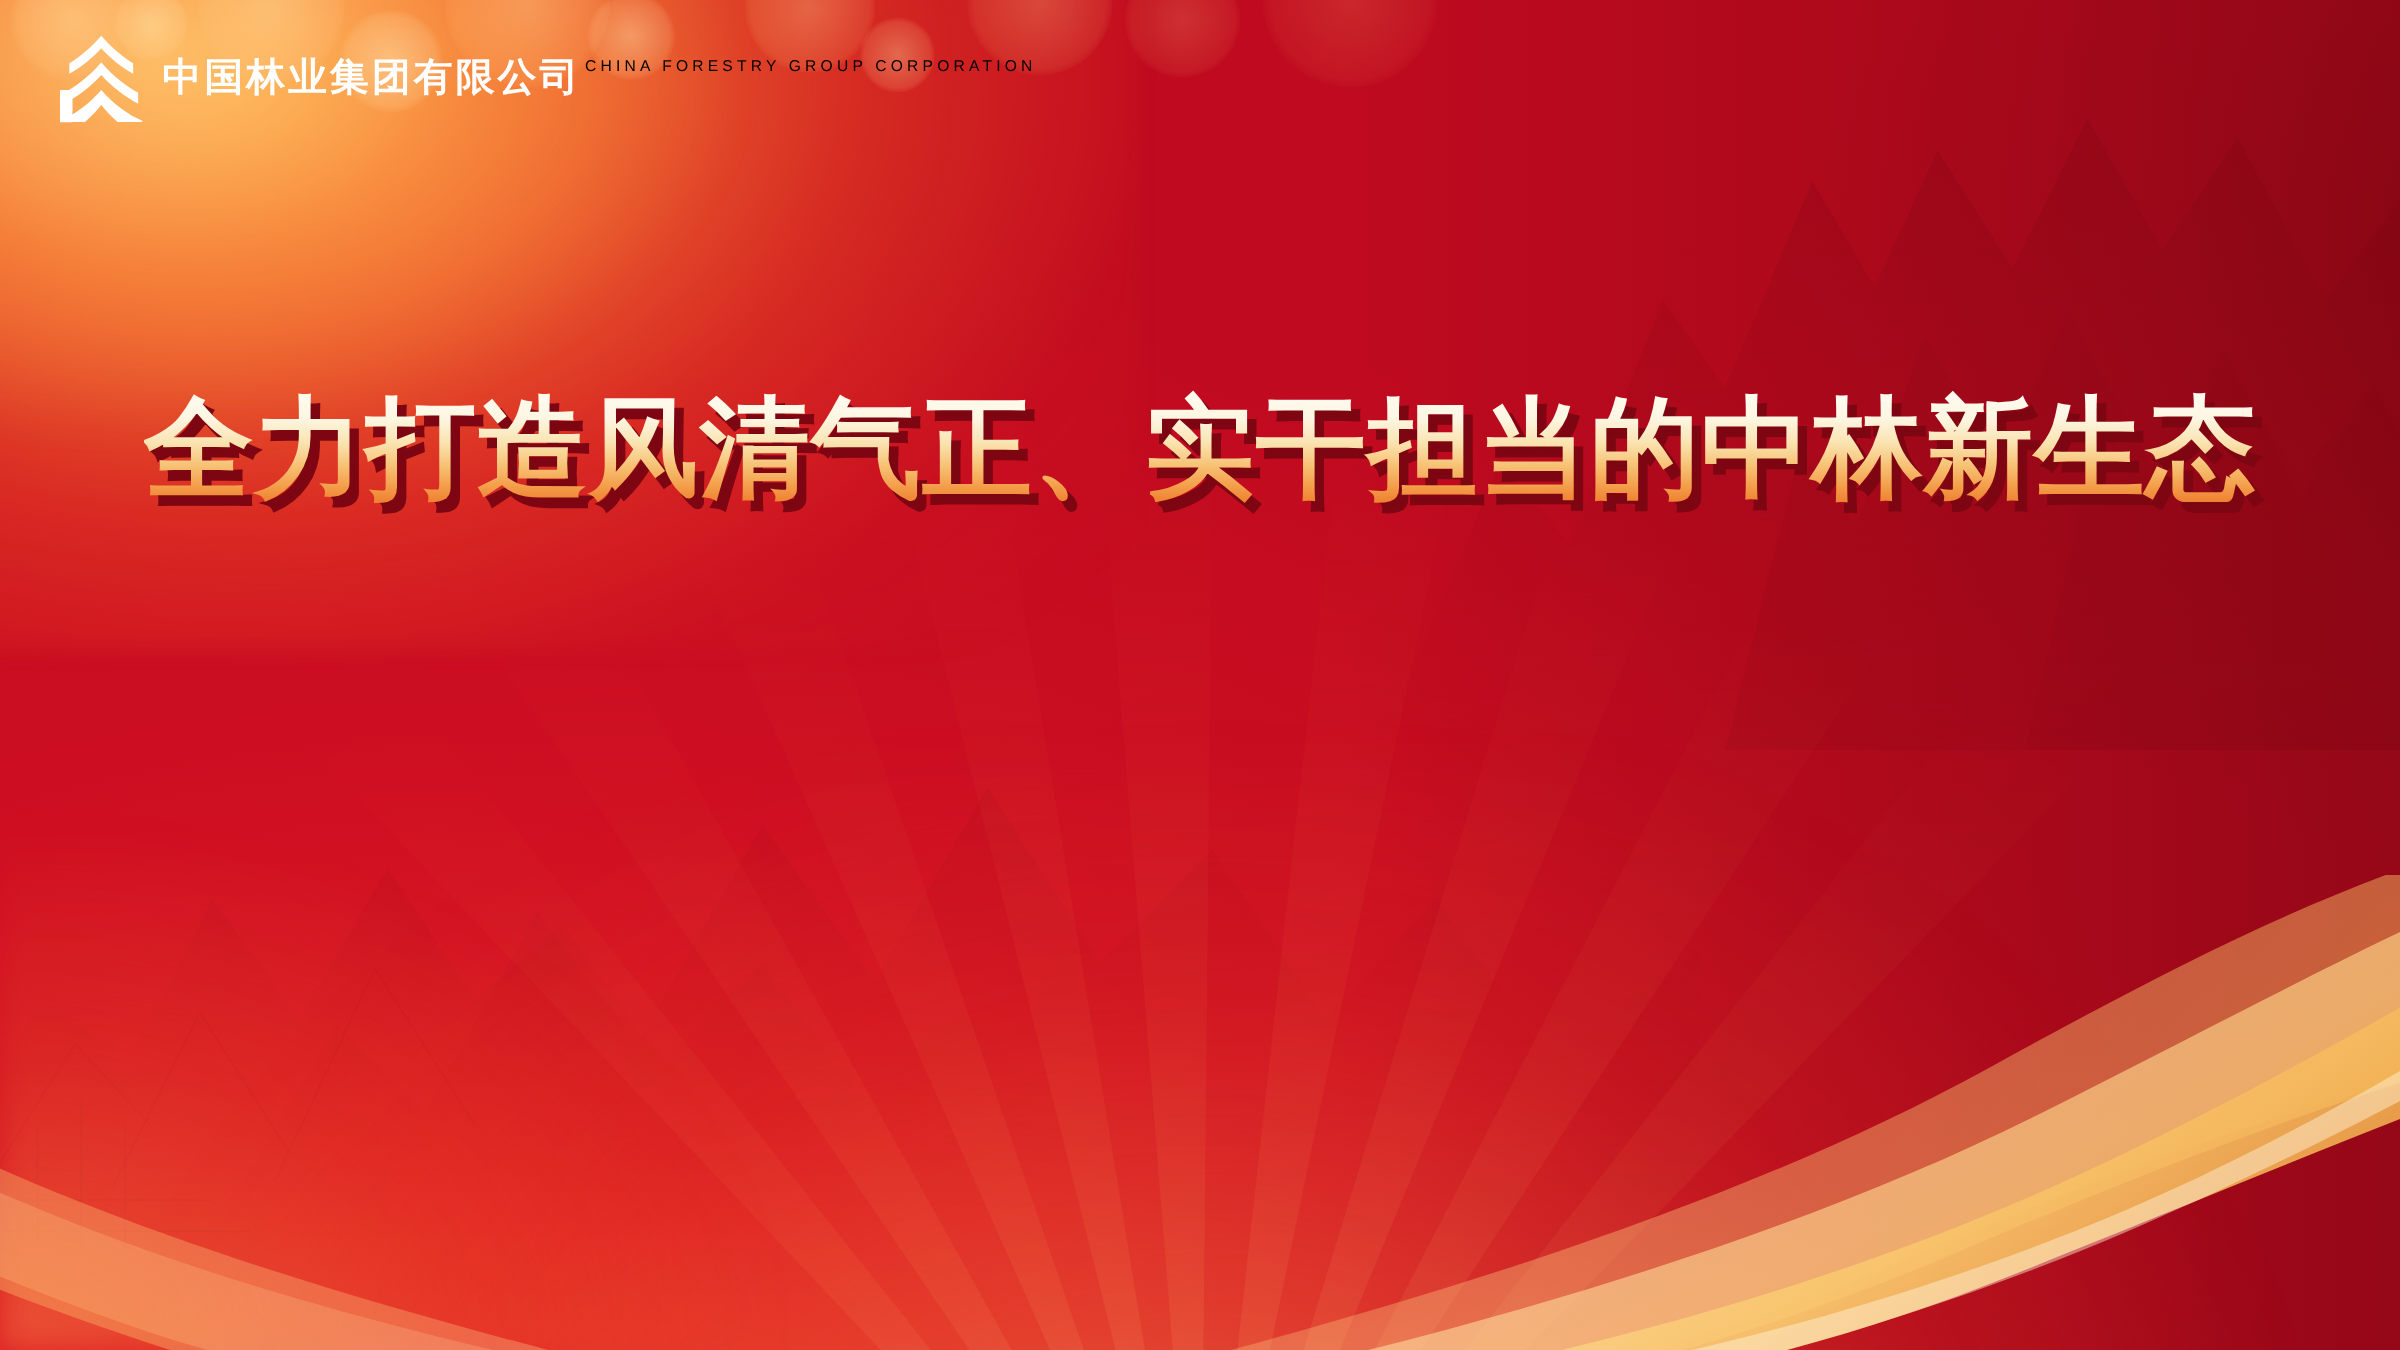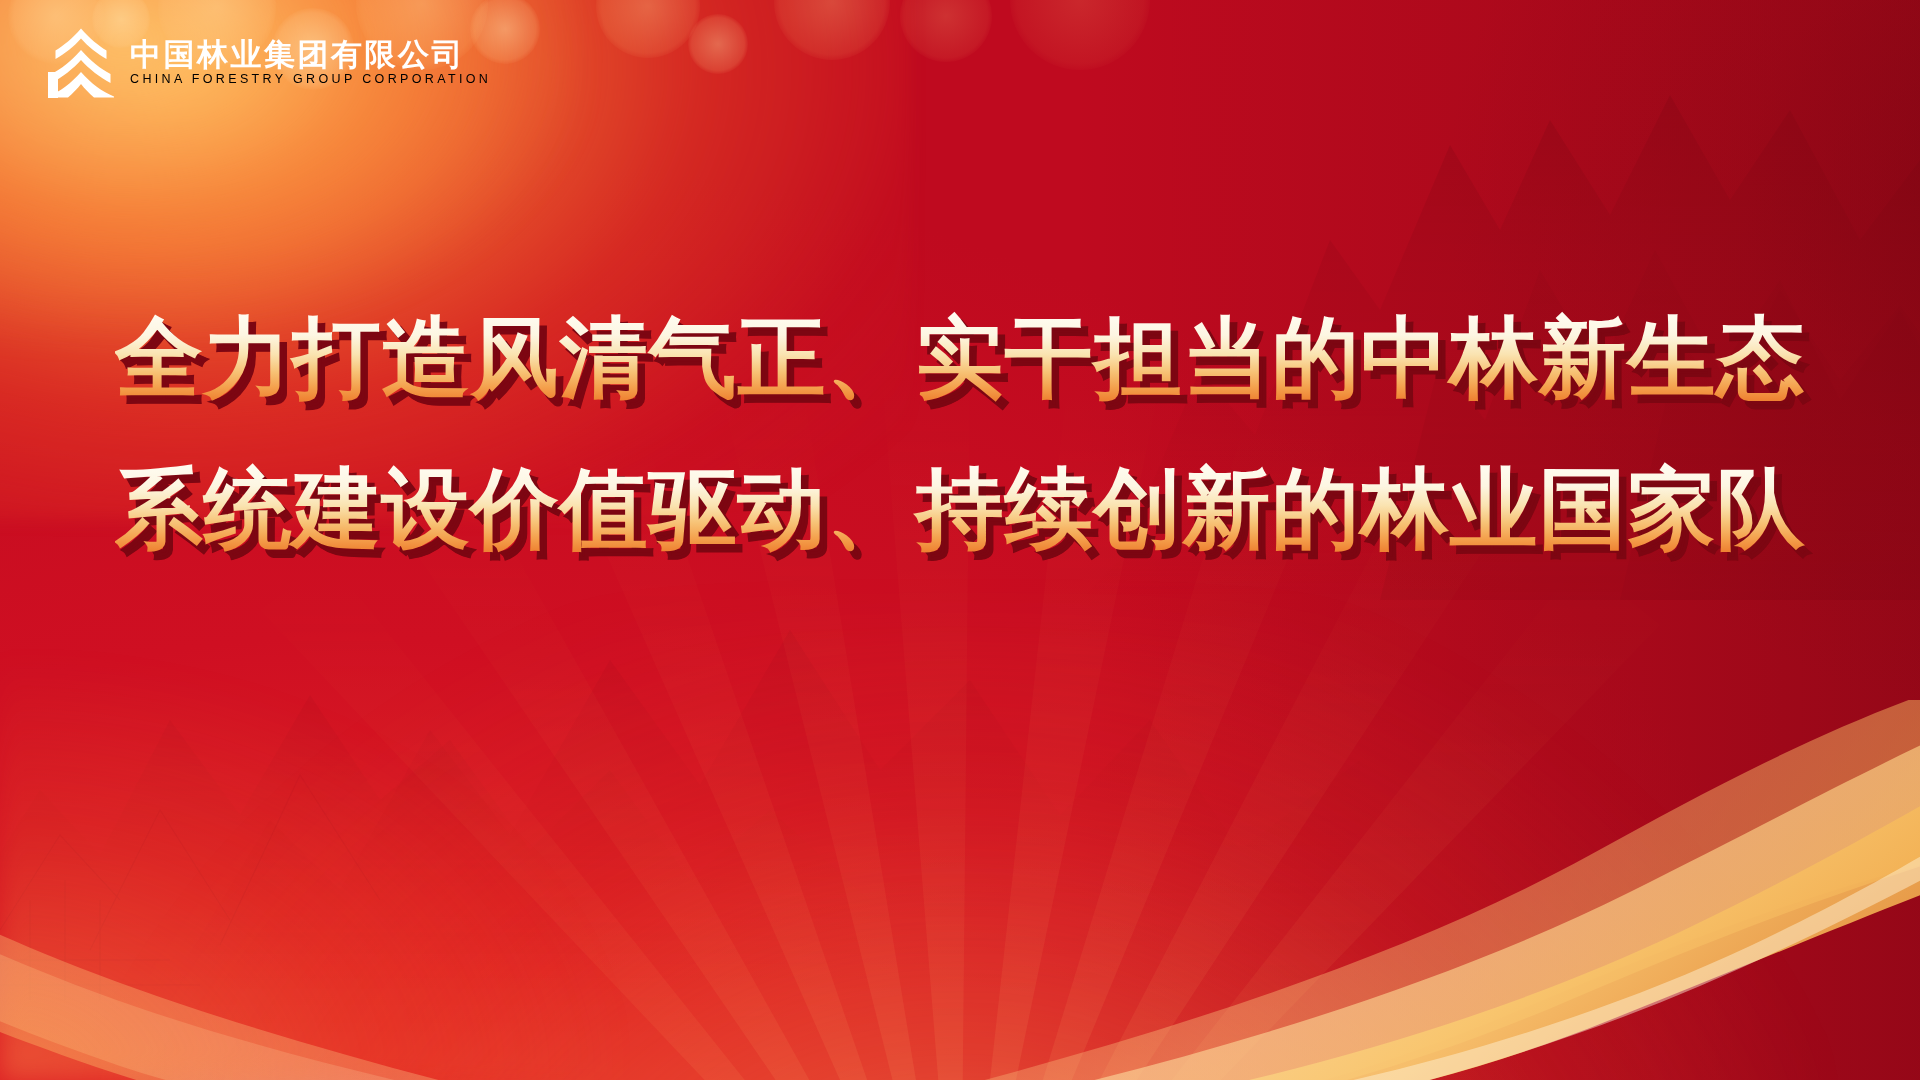--- a/index.html
+++ b/index.html
@@ -92,21 +92,21 @@
   .ribbon-wrap-r { position:absolute; right:-60px; bottom:-40px; width:1150px; height:420px; }
   .ribbon-wrap-l { position:absolute; left:-200px; bottom:-60px; width:900px; height:330px; }
 
   
   #logo-block {
     position:absolute; left:48px; top:26px;
     display:flex; align-items:center; gap:16px;
     z-index:20;
   }
   #logo-mark { width:66px; height:72px; flex:0 0 auto; }
-  #logo-text { display:flex; flex-direction:column; gap:3px; }
+  #logo-text { display:flex; flex-direction:row; gap:3px; }
   #logo-cn {
     font-size:31px; font-weight:700; color:#ffffff;
     letter-spacing:2.5px; line-height:1;
     font-family:"DejaVu Sans","Liberation Sans",sans-serif;
     white-space:nowrap;
   }
   #logo-en {
     font-size:12.5px; font-weight:400; color:#000000;
     letter-spacing:3.35px; line-height:1;
     font-family:"Liberation Sans",sans-serif;
@@ -116,21 +116,21 @@
   
   #headline {
     position:absolute;
     left:0; right:0; top:300px;
     z-index:18;
     text-align:center;
     padding:0 46px;
   }
   .hl-line {
     position:relative;
-    font-family:Liberation Serif, serif;
+    font-family:Liberation Sans, sans-serif;
     font-weight:700;
     font-size:88px;
     line-height:1.35;
     letter-spacing:1px;
     white-space:nowrap;
     display:block;
   }
   
   .hl-shadow {
     position:absolute; left:0; right:0; top:0;
@@ -304,19 +304,15 @@
       <div id="logo-cn">中国林业集团有限公司</div>
       <div id="logo-en">CHINA FORESTRY GROUP CORPORATION</div>
     </div>
   </div>
 
   <div id="headline">
     <div class="hl-line">
       <span class="hl-shadow" aria-hidden="true">全力打造风清气正、实干担当的中林新生态</span>
       <span class="hl-face">全力打造风清气正、实干担当的中林新生态</span>
     </div>
-    <div class="hl-line">
-      <span class="hl-shadow" aria-hidden="true">系统建设价值驱动、持续创新的林业国家队</span>
-      <span class="hl-face">系统建设价值驱动、持续创新的林业国家队</span>
-    </div>
   </div>
 
 </div>
 
 </body></html>

